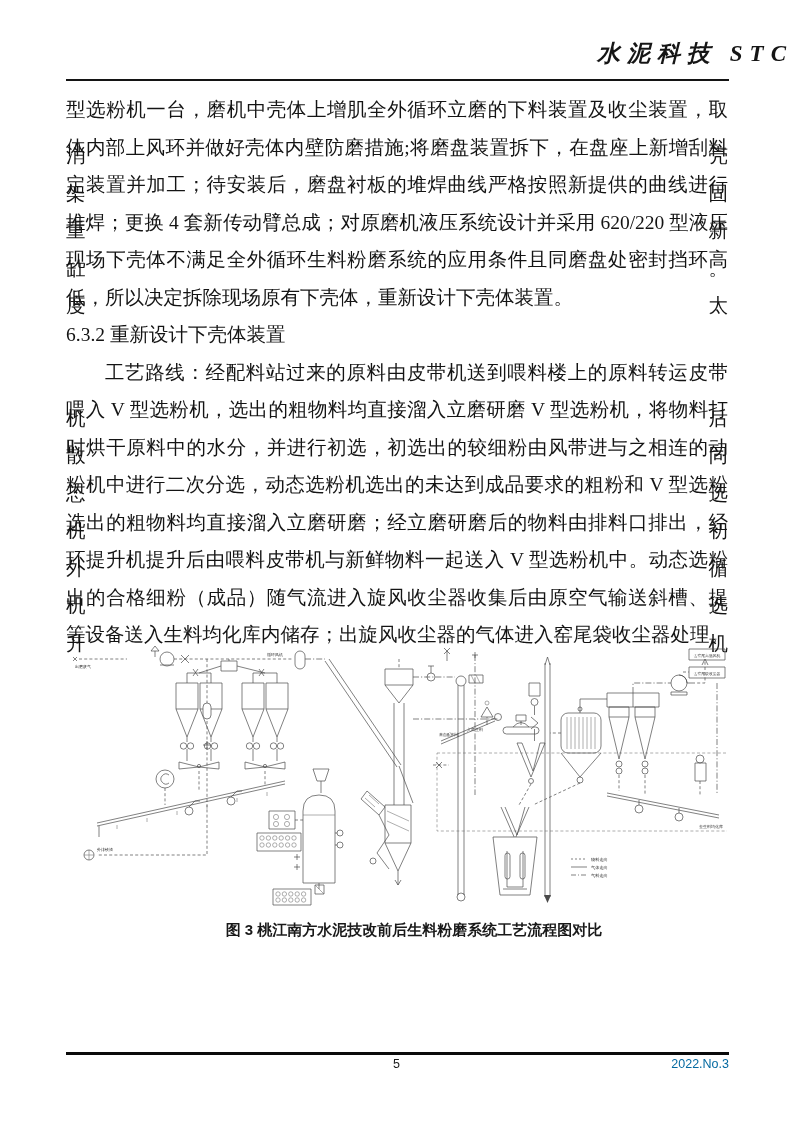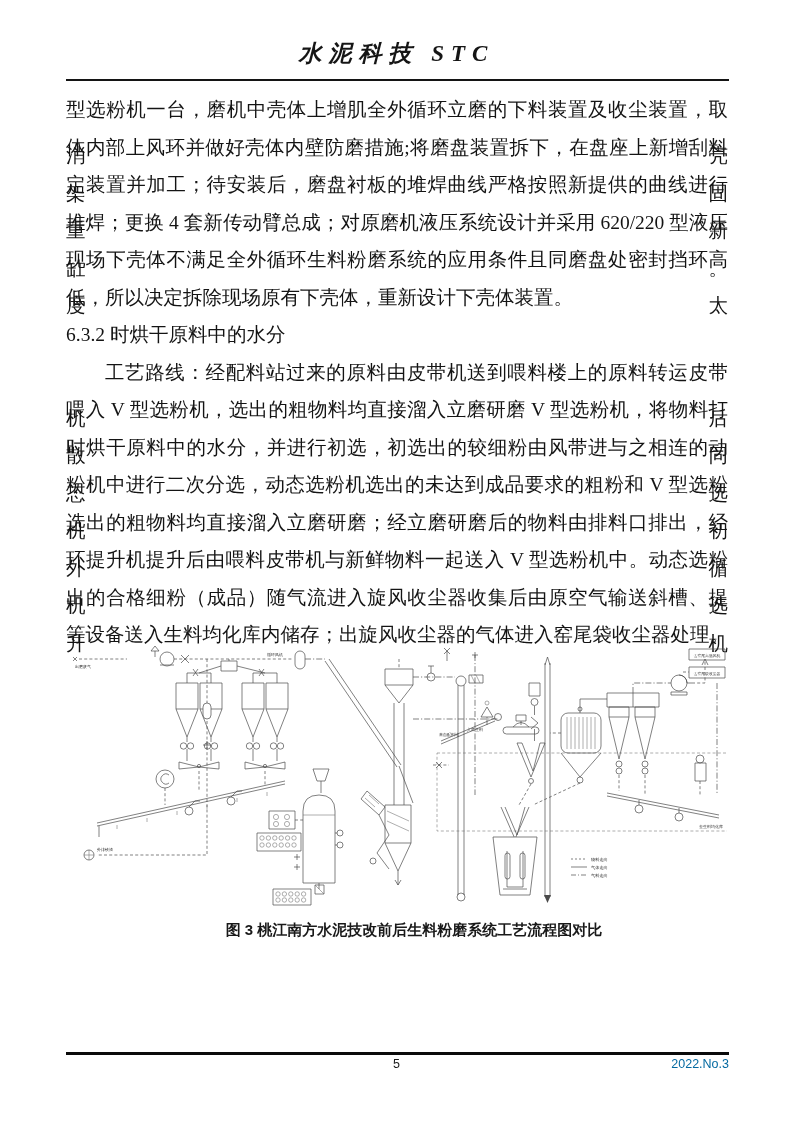--- a/index.html
+++ b/index.html
@@ -4,21 +4,21 @@
 <style>
   * { margin:0; padding:0; box-sizing:border-box; }
   html,body { background:#888; }
   .page {
     position:relative; width:793px; height:1122px; margin:0 auto;
     background:#ffffff; overflow:hidden;
     font-family:"Liberation Serif","DejaVu Serif",serif; color:#111;
   }
   .journal-header {
     position:absolute; top:38px; left:0; width:100%;
-    text-align:center; font-size:23px; font-style:italic; font-weight:bold;
+    text-align:right; font-size:23px; font-style:italic; font-weight:bold;
     letter-spacing:7px; color:#151515;
   }
   .header-rule {
     position:absolute; top:79px; left:66px; width:663px; height:2px;
     background:#141414;
   }
   .body-text { position:absolute; top:87px; left:66px; width:662px; }
   .tline {
     height:37.5px; line-height:46px; font-size:19.5px; color:#141414;
     white-space:nowrap; overflow:visible;
@@ -57,21 +57,21 @@
   <div class="journal-header">水泥科技 STC</div>
   <div class="header-rule"></div>
 
   <div class="body-text">
     <div class="tline just">型选粉机一台，磨机中壳体上增肌全外循环立磨的下料装置及收尘装置，取消壳</div>
     <div class="tline just">体内部上风环并做好壳体内壁防磨措施;将磨盘装置拆下，在盘座上新增刮料架固</div>
     <div class="tline just">定装置并加工；待安装后，磨盘衬板的堆焊曲线严格按照新提供的曲线进行重新</div>
     <div class="tline just">堆焊；更换 4 套新传动臂总成；对原磨机液压系统设计并采用 620/220 型液压缸。</div>
     <div class="tline just">现场下壳体不满足全外循环生料粉磨系统的应用条件且同磨盘处密封挡环高度太</div>
     <div class="tline">低，所以决定拆除现场原有下壳体，重新设计下壳体装置。</div>
-    <div class="tline">6.3.2 时烘干原料中的水分</div>
+    <div class="tline">6.3.2 重新设计下壳体装置</div>
     <div class="tline just indent">工艺路线：经配料站过来的原料由皮带机送到喂料楼上的原料转运皮带机后</div>
     <div class="tline just">喂入 V 型选粉机，选出的粗物料均直接溜入立磨研磨 V 型选粉机，将物料打散同</div>
     <div class="tline just">时烘干原料中的水分，并进行初选，初选出的较细粉由风带进与之相连的动态选</div>
     <div class="tline just">粉机中进行二次分选，动态选粉机选出的未达到成品要求的粗粉和 V 型选粉机初</div>
     <div class="tline just">选出的粗物料均直接溜入立磨研磨；经立磨研磨后的物料由排料口排出，经外循</div>
     <div class="tline just">环提升机提升后由喂料皮带机与新鲜物料一起送入 V 型选粉机中。动态选粉机选</div>
     <div class="tline just">出的合格细粉（成品）随气流进入旋风收尘器收集后由原空气输送斜槽、提升机</div>
     <div class="tline">等设备送入生料均化库内储存；出旋风收尘器的气体进入窑尾袋收尘器处理。</div>
   </div>
 

